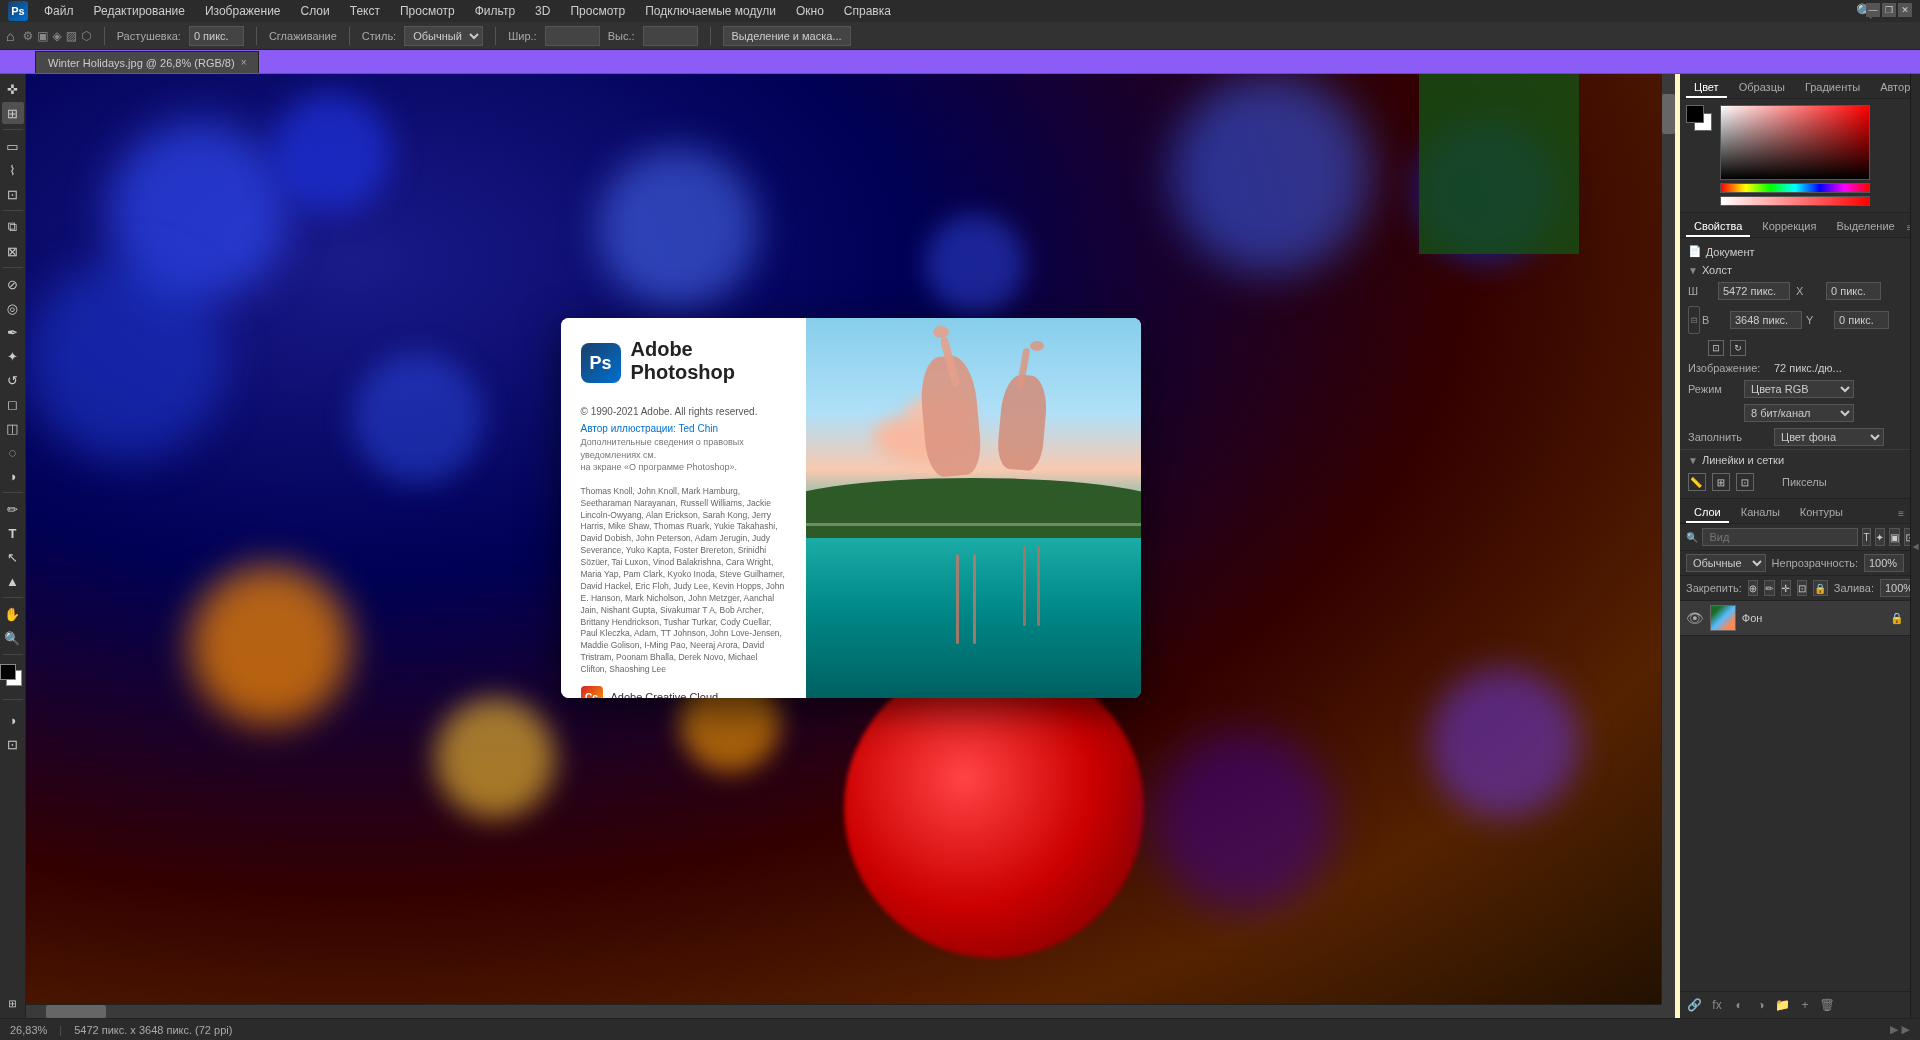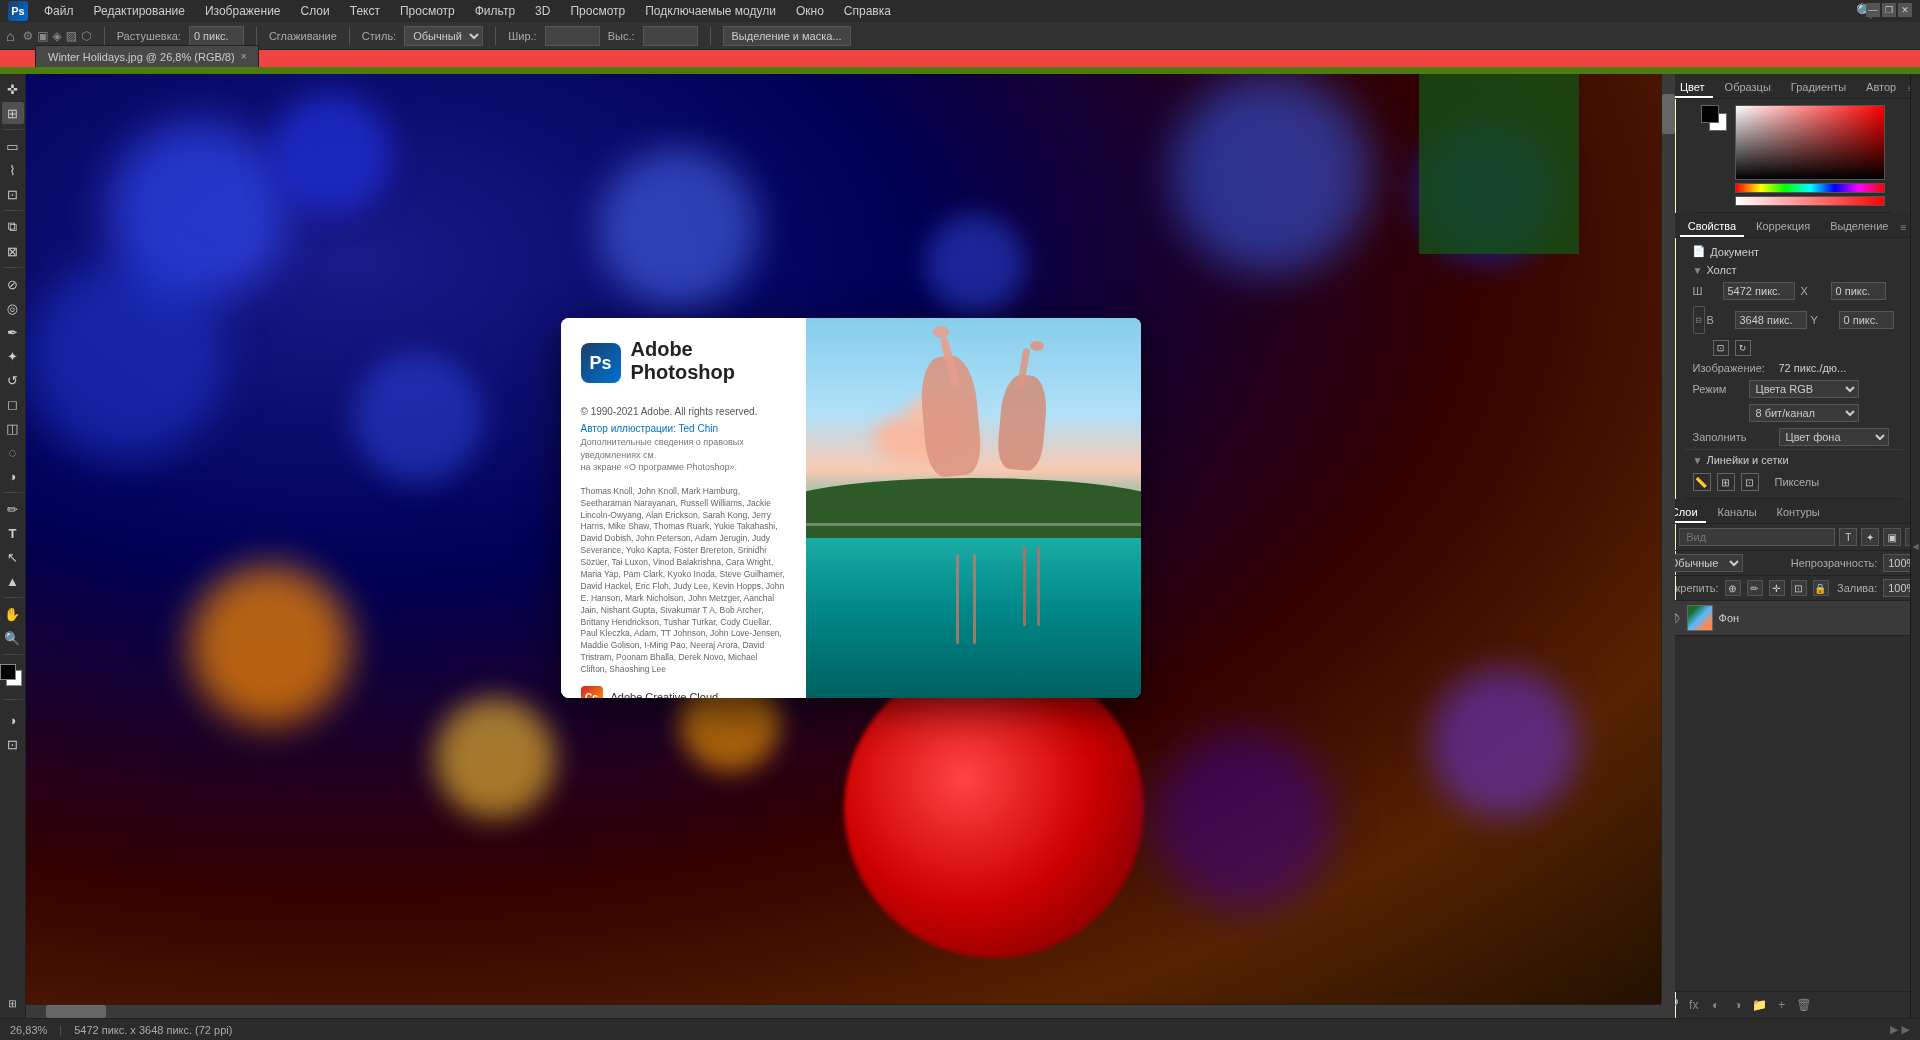--- a/index.html
+++ b/index.html
@@ -59,25 +59,25 @@
       color: #ccc;
       font-size: 11px;
       height: 20px;
       padding: 0 4px;
     }
     .options-bar input { width: 55px; }
 
     
     .tab-bar {
       height: 24px;
-      background: #ef4444;
+      background: #8b5cf6;
       display: flex;
       align-items: flex-end;
       padding-left: 35px;
-      border-bottom: 7px solid #4d7c0f;
+      border-bottom: 1px solid #4d7c0f;
     }
     .tab {
       height: 22px;
       background: #484848;
       border: 1px solid #222;
       border-bottom: none;
       color: #ccc;
       font-size: 11px;
       padding: 0 12px;
       display: flex;
@@ -125,25 +125,24 @@
       flex: 1;
       background: #535353;
       position: relative;
       overflow: hidden;
     }
 
     
     .right-panel {
       width: 235px;
       background: #2d2d2d;
-      border-left: 1px solid #fef9c3;
+      border-left: 5px solid #fef9c3;
       flex-shrink: 0;
       display: flex;
       flex-direction: column;
-      align-items: center;
     }
 
     
     .panel-tab-row {
       display: flex;
       background: #2b2b2b;
       border-bottom: 1px solid #222;
       padding: 4px 6px 0;
       gap: 4px;
       align-items: center;
@@ -741,21 +740,21 @@
       </div>
 
       <div style="display:flex;align-items:center;padding:4px 8px;gap:4px;border-top:1px solid #3a3a3a;">
         <span style="font-size:10px;color:#888;">▼</span>
         <span style="font-size:11px;color:#ccc;">Линейки и сетки</span>
       </div>
       <div style="display:flex;align-items:center;padding:3px 8px;gap:6px;">
         <div style="width:18px;height:18px;border:1px solid #666;display:flex;align-items:center;justify-content:center;font-size:10px;cursor:pointer;">📏</div>
         <div style="width:18px;height:18px;border:1px solid #666;display:flex;align-items:center;justify-content:center;font-size:10px;cursor:pointer;">⊞</div>
         <div style="width:18px;height:18px;border:1px solid #666;display:flex;align-items:center;justify-content:center;font-size:10px;cursor:pointer;">⊡</div>
-        <span style="font-size:11px;color:#aaa;margin-left:10px;">Пикселы</span>
+        <span style="font-size:11px;color:#aaa;margin-left:22px;">Пикселы</span>
       </div>
     </div>
 
     <div class="layers-panel">
 
       <div class="layers-tab-row">
         <span class="panel-tab active">Слои</span>
         <span class="panel-tab">Каналы</span>
         <span class="panel-tab">Контуры</span>
         <span class="panel-collapse">≡</span>

